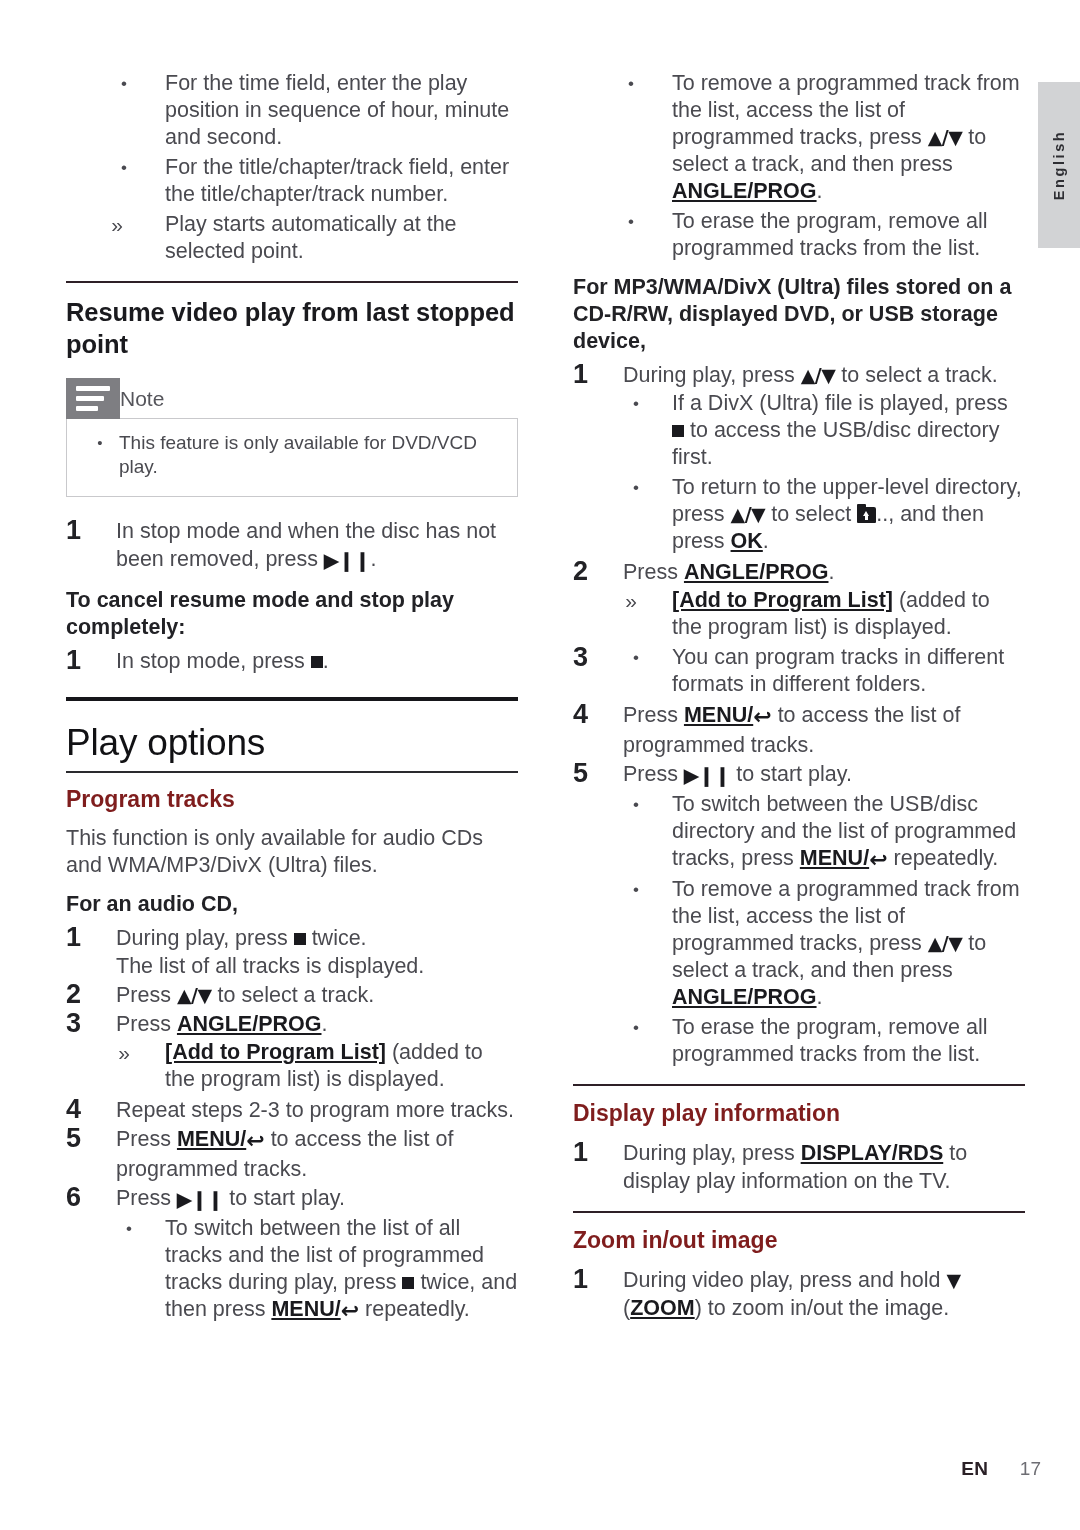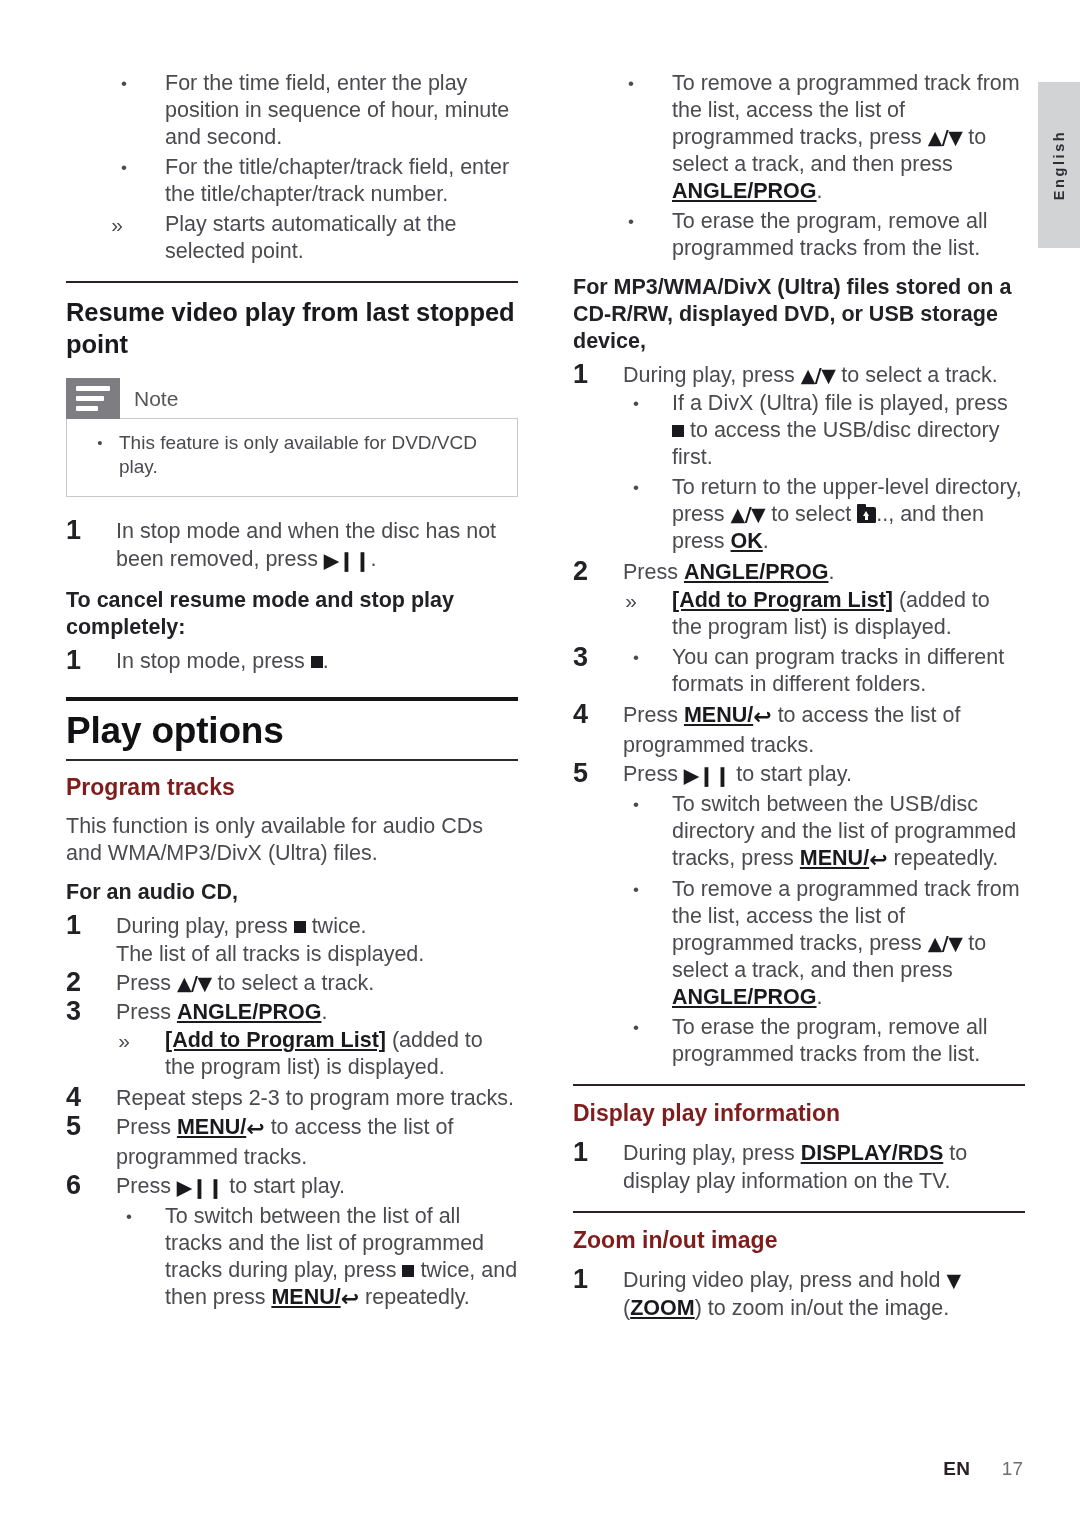--- a/index.html
+++ b/index.html
@@ -103,23 +103,23 @@
   
   .rule-thin{
     height:2px;background:#2e2027;
     margin:16px 0 13px 0;
   }
   .rule-thick{height:4px;background:#16161a;margin:22px 0 0 0;}
   .rule-under{height:2px;background:#2a2a2e;margin:6px 0 12px 0;}
 
   h1.chapter{
     font-size:37px;
-    font-weight:bold;
+    font-weight:normal;
     color:#111114;
-    margin:9px 0 7px 0;
+    margin:21px 0 7px 0;
     letter-spacing:-0.2px;
   }
   h2.sect{
     font-size:25.5px;
     font-weight:bold;
     color:#1a1a1e;
     margin:0 0 12px 0;
     line-height:32px;
     letter-spacing:-0.1px;
   }
@@ -143,21 +143,21 @@
     display:flex;flex-direction:column;
     justify-content:center;align-items:flex-start;
     padding-left:10px;
     box-sizing:border-box;
   }
   .note-icon i{display:block;background:#ffffff;height:5px;margin:2.5px 0;border-radius:1px;}
   .note-icon i:nth-child(1){width:34px;}
   .note-icon i:nth-child(2){width:28px;}
   .note-icon i:nth-child(3){width:22px;}
   .note-title{
-    font-size:21px;color:#55555b;padding-left:14px;
+    font-size:21px;color:#55555b;
   }
   .note-body{
     border:1px solid #c9c9cc;
     border-top:1px solid #c9c9cc;
     padding:12px 16px 14px 16px;
     margin-top:-1px;
   }
   .note-body .bullet{padding-left:36px;font-size:19px;line-height:24px;}
   .note-body .bullet .mark{left:6px;font-size:15px;line-height:24px;}
 
@@ -199,21 +199,21 @@
     position:absolute;left:8px;top:8px;
     width:3px;height:5px;background:#ffffff;
   }
 
   
   .footer{
     position:absolute;
     left:0;right:0;
     top:1458px;
     text-align:right;
-    padding-right:57px;
+    padding-right:39px;
   }
   .footer .en{
     font-size:19px;font-weight:bold;color:#2a2026;
     letter-spacing:0.4px;
   }
   .footer .pg{
     font-size:19px;color:#6d6d73;margin-left:27px;
   }
 </style>
 </head>

